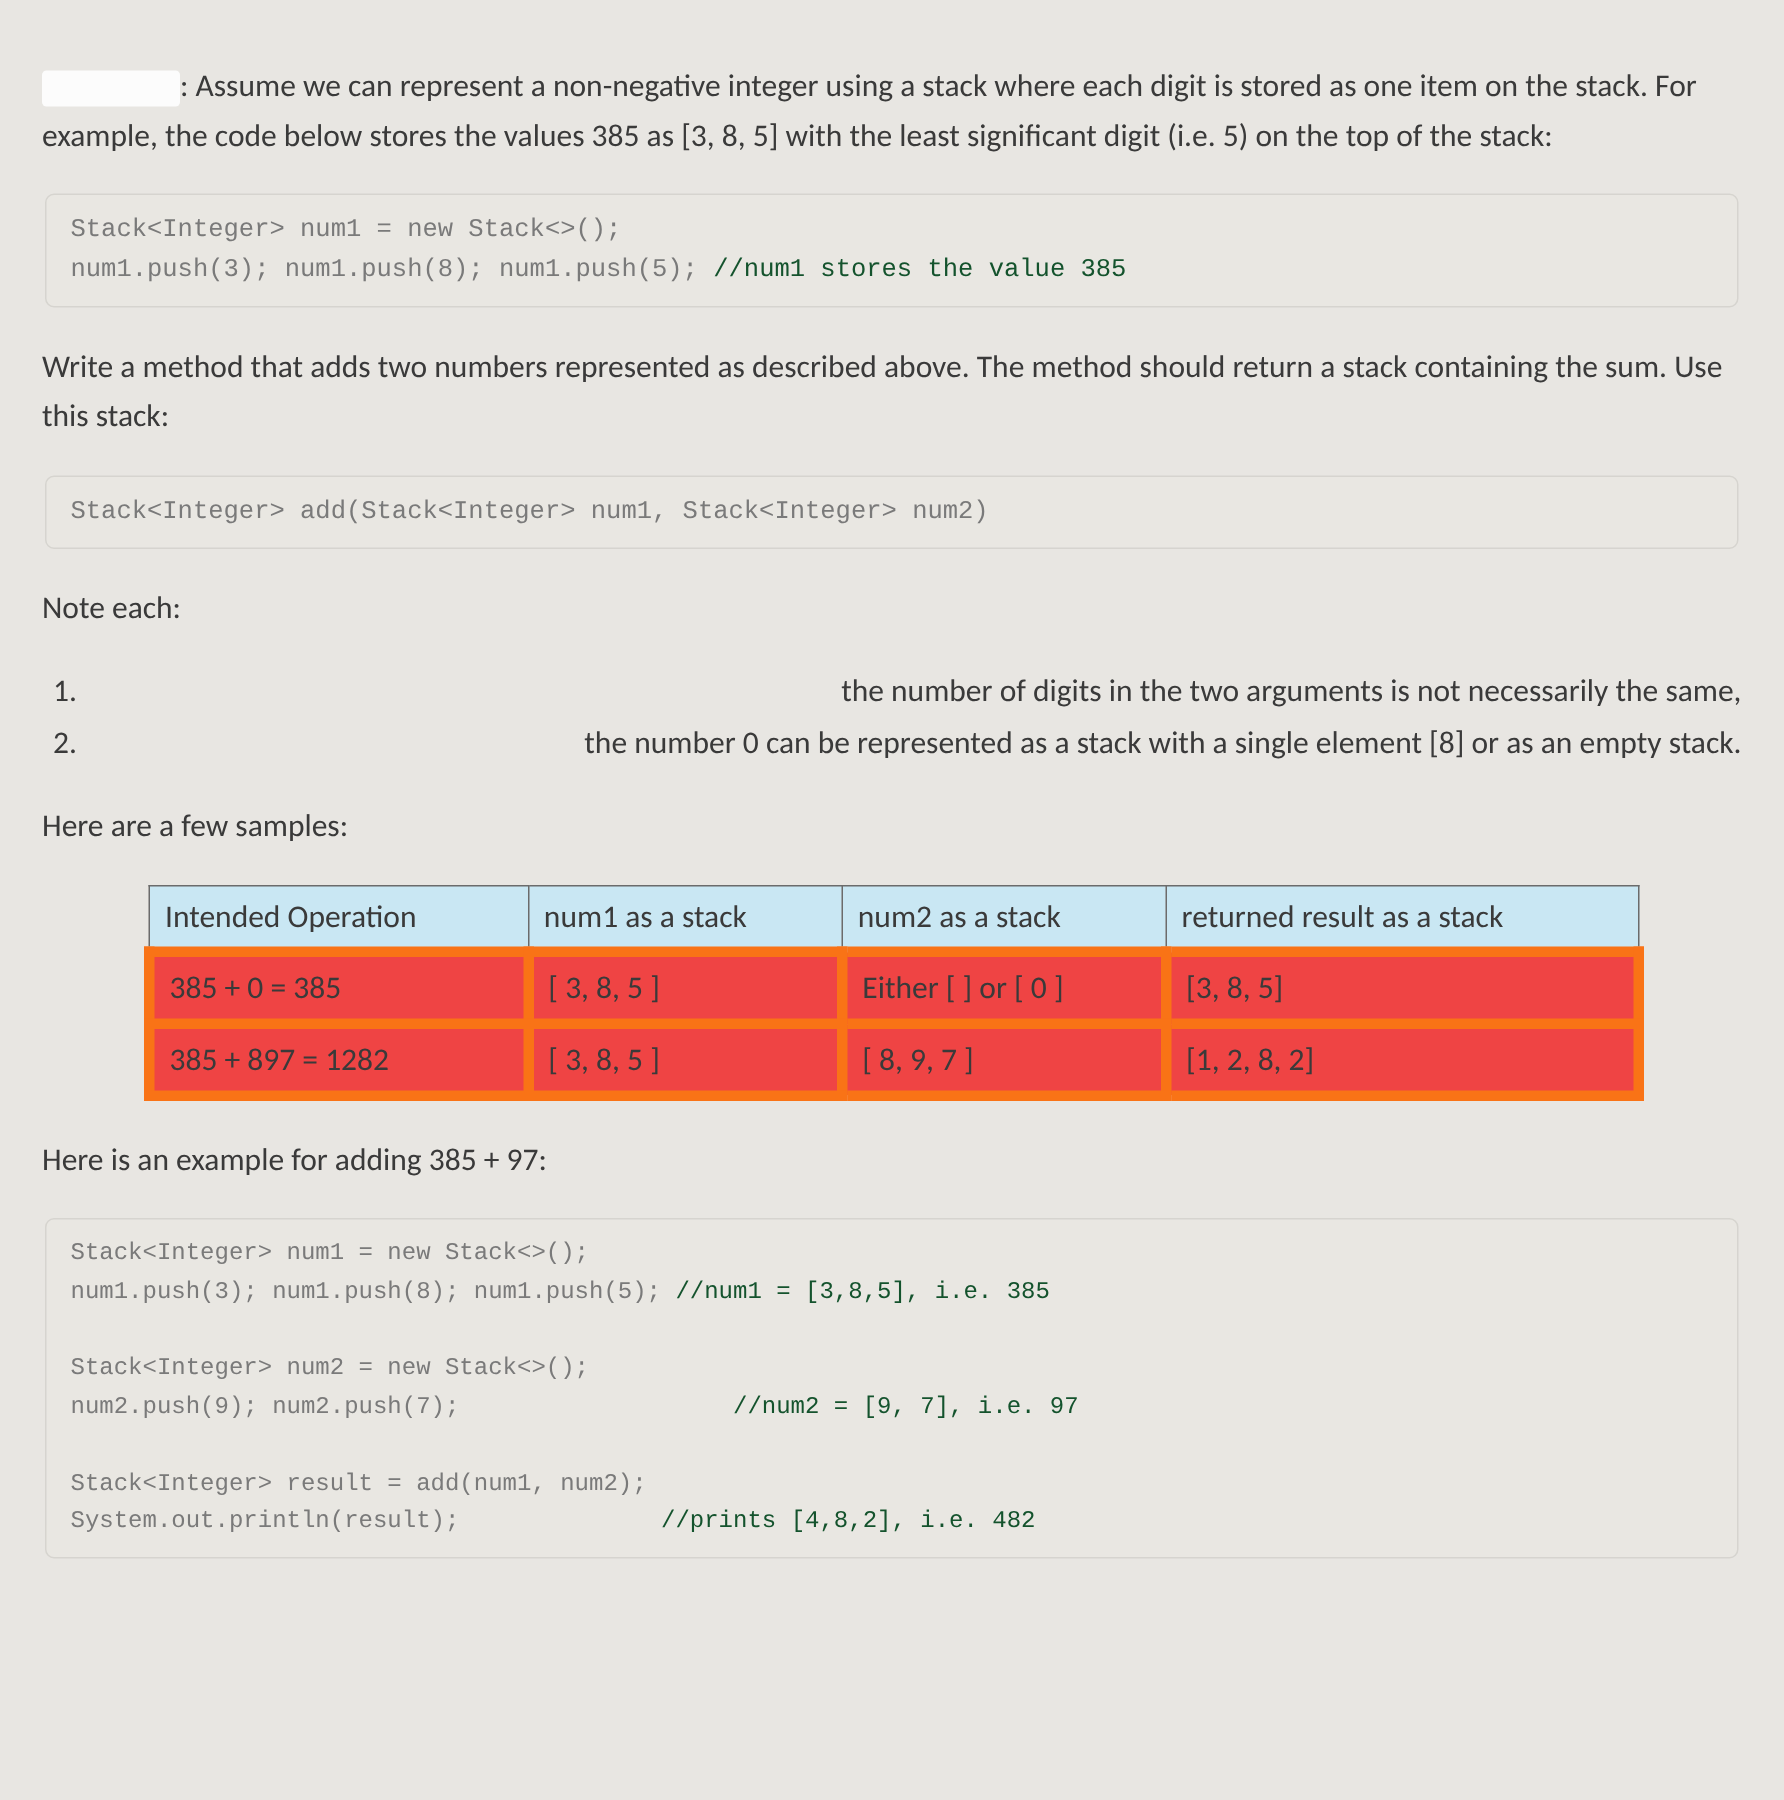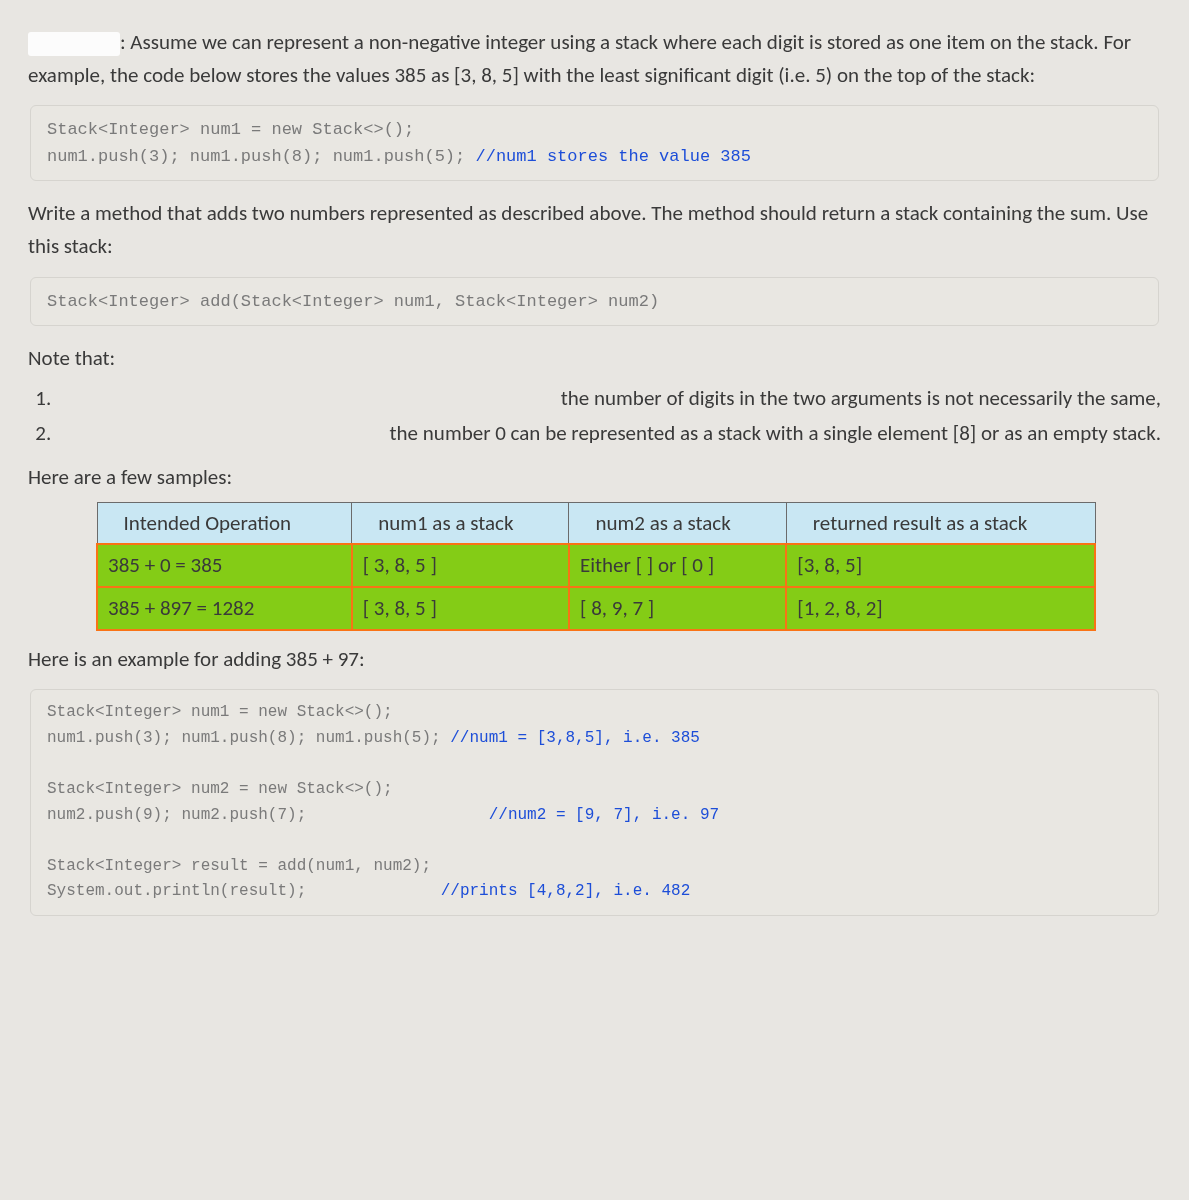--- a/index.html
+++ b/index.html
@@ -26,61 +26,61 @@
       border-radius: 6px;
       padding: 10px 16px;
       margin: 14px 2px 16px 2px;
       font-family: Consolas, "Courier New", monospace;
       font-size: 17px;
       color: #7a7a7a;
       white-space: pre;
       background: #e9e7e2;
       line-height: 1.6;
     }
-    .codebox .comment { color: #1d4ed8; }
-    p { margin: 8px 0; }
+    .codebox .comment { color: #14532d; }
+    p { margin: 23px 0; }
     ol { margin: 6px 0 12px 28px; padding: 0; }
     ol li { margin: 2px 0; text-align: right; }
     table.samples {
       border-collapse: collapse;
       margin: 6px 0 12px 68px;
       width: 1000px;
       font-size: 21px;
     }
     table.samples th {
       background: #c9e7f3;
       font-weight: 400;
       text-align: left;
-      padding: 4px 26px;
+      padding: 4px 10px;
       border: 1px solid #6b6b6b;
     }
     table.samples td {
       padding: 4px 10px;
-      border: 2px solid #f97316;
-      background: #84cc16;
+      border: 7px solid #f97316;
+      background: #ef4444;
     }
     .code3 {
       font-size: 16px;
     }
   </style>
 </head>
 <body>
 
 <p class="lead">
   <span class="blank-label"></span><span>: Assume we can represent a non-negative integer using a stack where each digit is stored as one item on the stack. For example, the code below stores the values 385 as [3, 8, 5] with the least significant digit (i.e. 5) on the top of the stack:</span>
 </p>
 
 <div class="codebox"><span>Stack&lt;Integer&gt; num1 = new Stack&lt;&gt;();</span>
 <span>num1.push(3); num1.push(8); num1.push(5); </span><span class="comment">//num1 stores the value 385</span></div>
 
 <p>Write a method that adds two numbers represented as described above. The method should return a stack containing the sum. Use this stack:</p>
 
 <div class="codebox"><span>Stack&lt;Integer&gt; add(Stack&lt;Integer&gt; num1, Stack&lt;Integer&gt; num2)</span></div>
 
-<p>Note that:</p>
+<p>Note each:</p>
 
 <ol>
   <li>the number of digits in the two arguments is not necessarily the same,</li>
   <li>the number 0 can be represented as a stack with a single element [8] or as an empty stack.</li>
 </ol>
 
 <p>Here are a few samples:</p>
 
 <table class="samples">
   <tbody>

